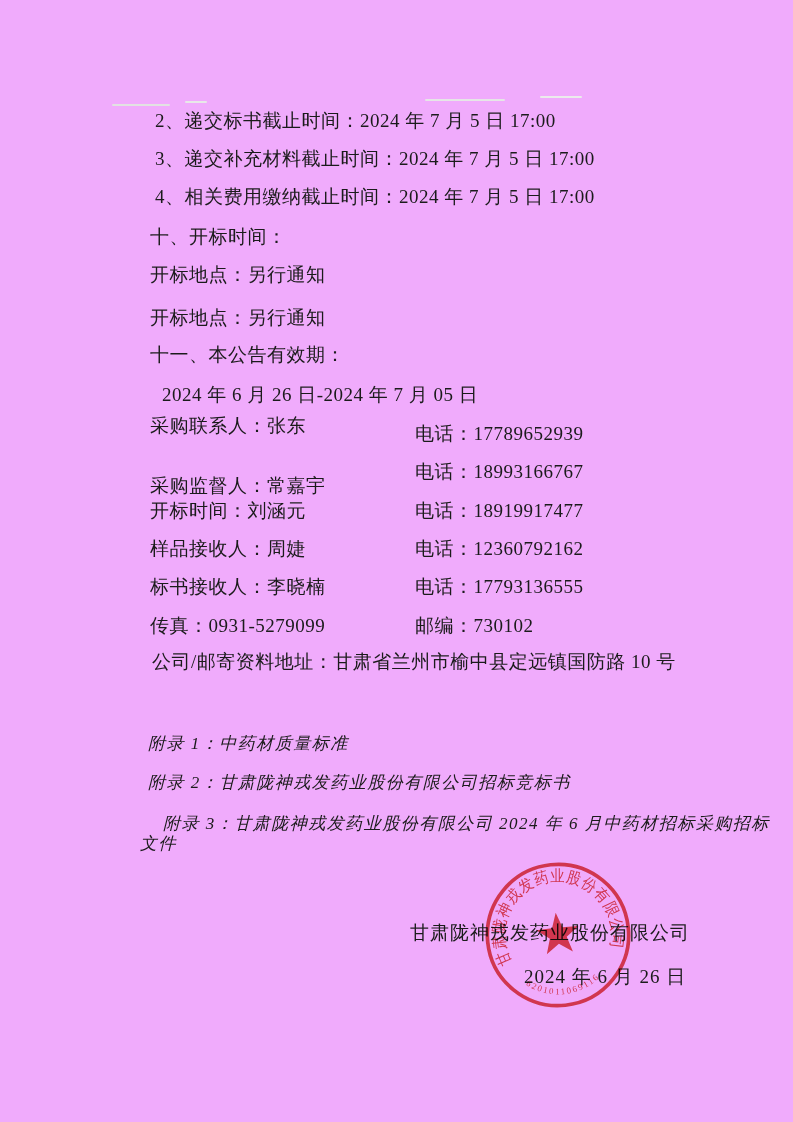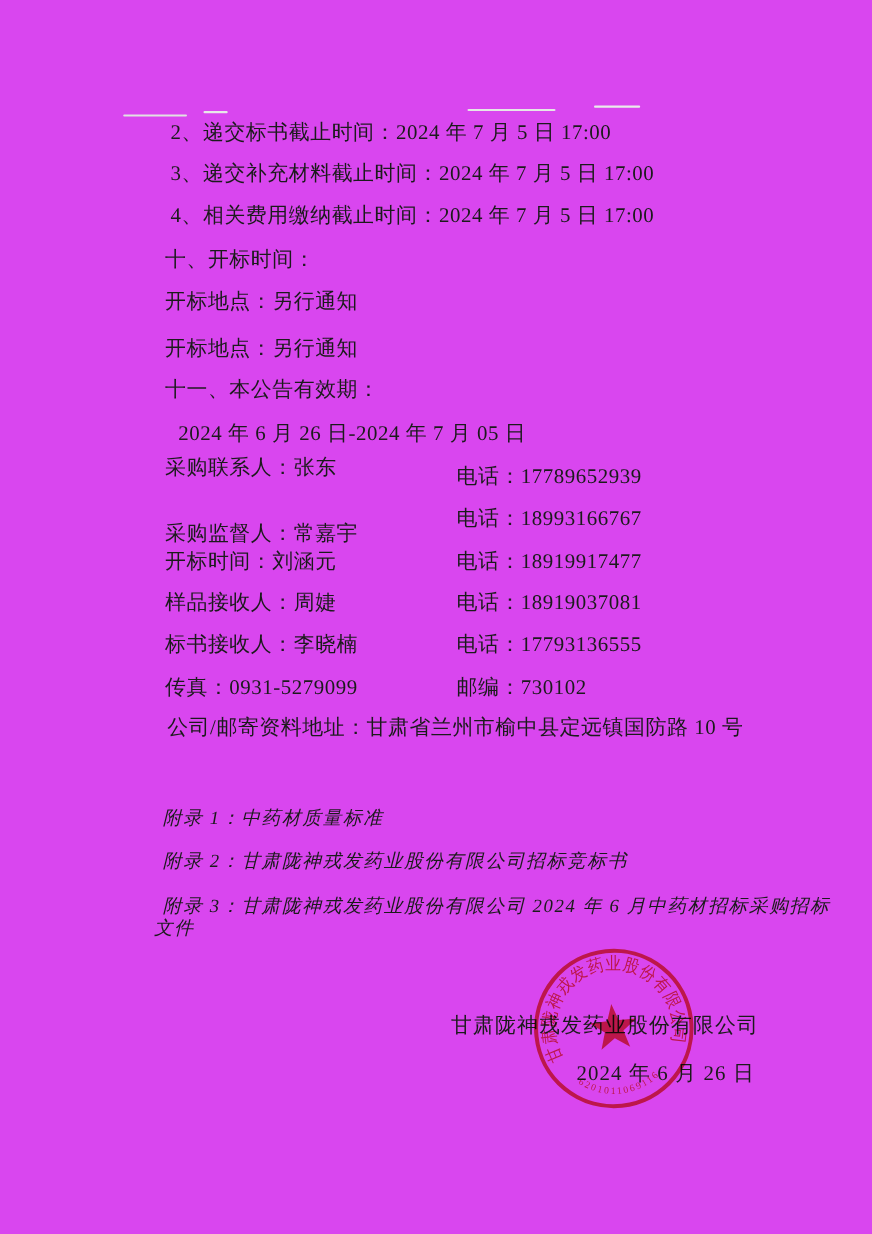--- a/index.html
+++ b/index.html
@@ -1,21 +1,21 @@
 <!DOCTYPE html>
 <html style="--seal-color: #d93636;"><head>
 <meta charset="utf-8">
 <style>
   :root{ --seal-color:#d93636; --ink:#1b1b1b; }
   html,body{margin:0;padding:0;}
   body{background:#ffffff;}
   .page{
     position:relative;
     width:793px;height:1122px;
-    background:#d946ef;
+    background:#f0abfc;
     overflow:hidden;
     font-family:"Liberation Serif","DejaVu Serif",serif;
     color:var(--ink);
   }
   .l{
     position:absolute;
     white-space:nowrap;
     font-size:19px;
     letter-spacing:0.5px;
     line-height:1.2;
@@ -68,36 +68,36 @@
   <div>
     <span class="l" style="left:150px;top:475px;">采购监督人：常嘉宇</span>
     <span class="l" style="left:415px;top:461px;">电话：18993166767</span>
   </div>
   <div>
     <span class="l" style="left:150px;top:500px;">开标时间：刘涵元</span>
     <span class="l" style="left:415px;top:500px;">电话：18919917477</span>
   </div>
   <div>
     <span class="l" style="left:150px;top:538px;">样品接收人：周婕</span>
-    <span class="l" style="left:415px;top:538px;">电话：18919037081</span>
+    <span class="l" style="left:415px;top:538px;">电话：12360792162</span>
   </div>
   <div>
     <span class="l" style="left:150px;top:576px;">标书接收人：李晓楠</span>
     <span class="l" style="left:415px;top:576px;">电话：17793136555</span>
   </div>
   <div>
     <span class="l" style="left:150px;top:615px;">传真：0931-5279099</span>
     <span class="l" style="left:415px;top:615px;">邮编：730102</span>
   </div>
 
   <div class="l" style="left:152px;top:651px;">公司/邮寄资料地址：甘肃省兰州市榆中县定远镇国防路 10 号</div>
 
   <div class="l appendix" style="left:148px;top:734px;">附录 1：中药材质量标准</div>
   <div class="l appendix" style="left:148px;top:773px;">附录 2：甘肃陇神戎发药业股份有限公司招标竞标书</div>
-  <div class="l appendix" style="left:148px;top:814px;">附录 3：甘肃陇神戎发药业股份有限公司 2024 年 6 月中药材招标采购招标</div>
+  <div class="l appendix" style="left:163px;top:814px;">附录 3：甘肃陇神戎发药业股份有限公司 2024 年 6 月中药材招标采购招标</div>
   <div class="l appendix" style="left:113px;top:834px;margin-left:27px;">文件</div>
 
   <div class="l sig" style="left:410px;top:922px;">甘肃陇神戎发药业股份有限公司</div>
   <div class="l sig" style="left:524px;top:966px;">2024 年 6 月 26 日</div>
 
   <svg class="seal" viewBox="0 0 170 170" aria-hidden="true">
     <circle cx="85" cy="85" r="76" fill="none" stroke="var(--seal-color)" stroke-width="4"></circle>
     <defs>
       <path id="sealArcTop" d="M 32.4 109.5 A 58 58 0 1 1 137.6 109.5" fill="none"></path>
       <path id="sealArcBottom" d="M 29.6 117 A 64 64 0 0 0 140.4 117" fill="none"></path>

